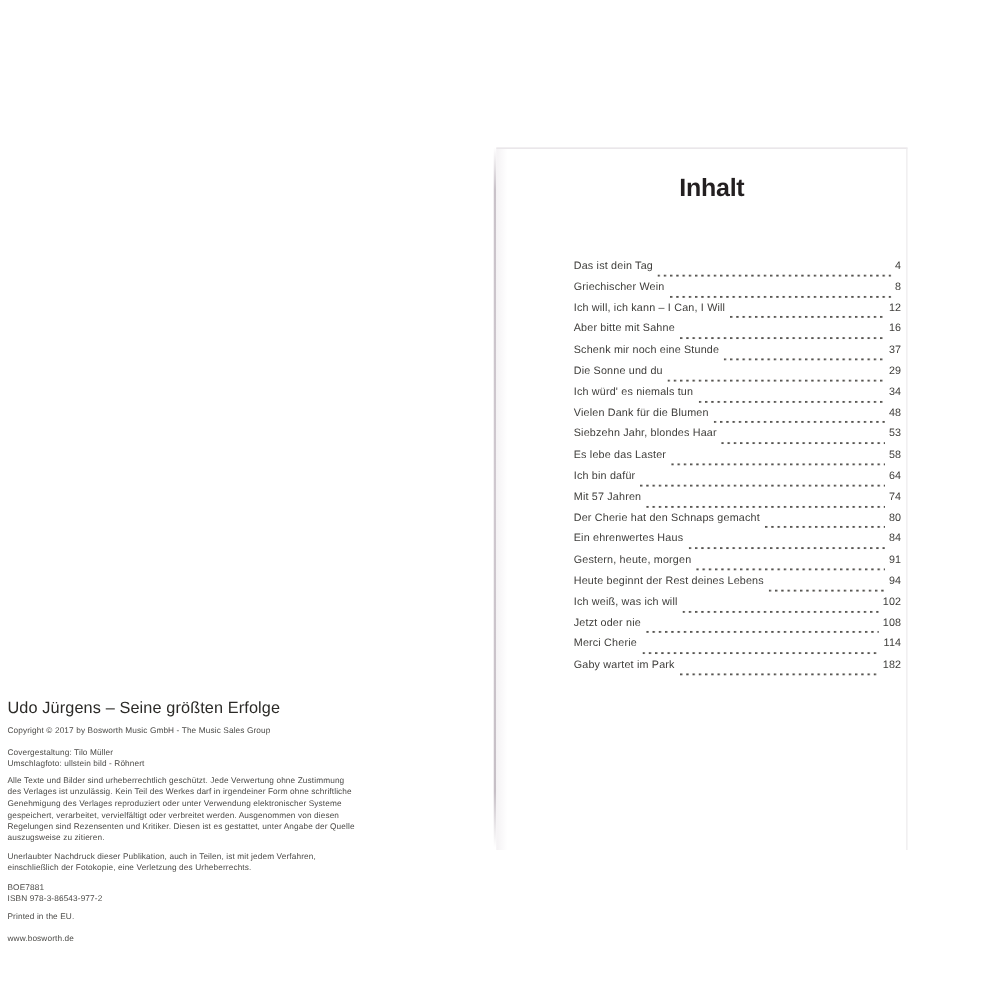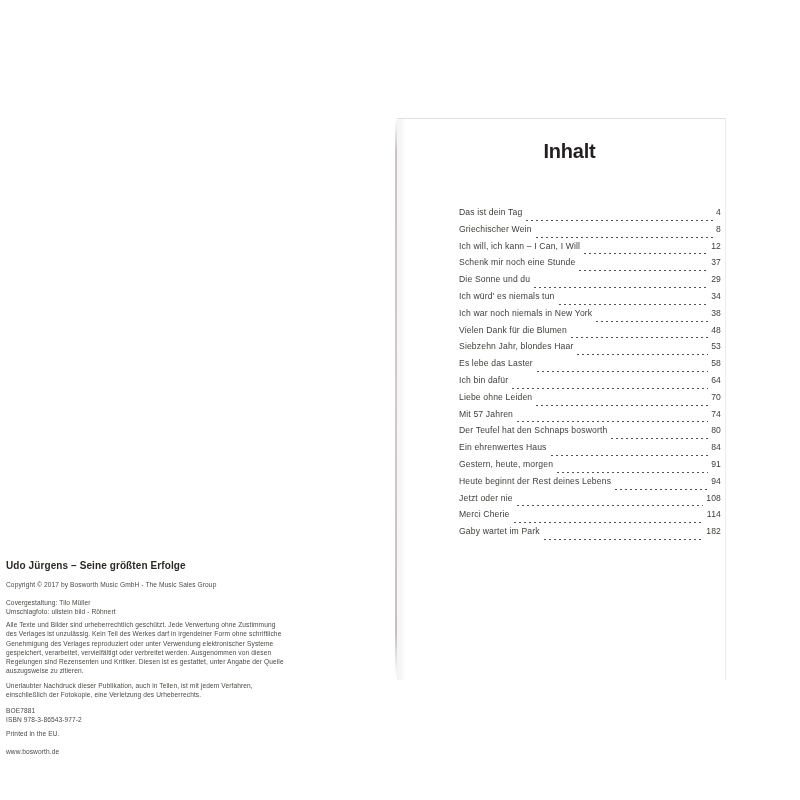--- a/index.html
+++ b/index.html
@@ -8,21 +8,21 @@
     font-family:"Liberation Sans","DejaVu Sans",sans-serif;
   }
   
   .left-page{
     position:absolute;left:0;top:100px;width:395px;height:600px;background:#ffffff;
   }
   .imprint{
     position:absolute;left:6px;top:461px;width:320px;
     font-size:6.6px;line-height:9.1px;color:#4b4a47;letter-spacing:.1px;
   }
-  .imprint-title{font-weight:bold;font-size:10px;color:#2b2a27;margin:0 0 10px 0;}
+  .imprint-title{font-weight:normal;font-size:13px;color:#2b2a27;margin:0 0 10px 0;}
   .imprint-copyright{margin:0 0 9px 0;}
   .imprint-group{margin:0;}
   .gap-s{margin-top:4px;}
   .gap-m{margin-top:6px;}
   .gap-l{margin-top:7px;}
   .imprint-printed{margin-top:5px;}
   .imprint-website{margin-top:9px;}
   
   .spine{
     position:absolute;left:395px;top:118px;width:2px;height:560px;
@@ -104,88 +104,88 @@
           <span class="toc-title">Griechischer Wein</span>
           <span class="toc-leader"></span>
           <span class="toc-page">8</span>
         </div>
         <div class="toc-row">
           <span class="toc-title">Ich will, ich kann – I Can, I Will</span>
           <span class="toc-leader"></span>
           <span class="toc-page">12</span>
         </div>
         <div class="toc-row">
+          <span class="toc-title">Aber bitte mit Sahne</span>
+          <span class="toc-leader"></span>
+          <span class="toc-page">16</span>
+        </div>
+        <div class="toc-row">
           <span class="toc-title">Schenk mir noch eine Stunde</span>
           <span class="toc-leader"></span>
           <span class="toc-page">37</span>
         </div>
         <div class="toc-row">
           <span class="toc-title">Die Sonne und du</span>
           <span class="toc-leader"></span>
           <span class="toc-page">29</span>
         </div>
         <div class="toc-row">
           <span class="toc-title">Ich würd' es niemals tun</span>
           <span class="toc-leader"></span>
           <span class="toc-page">34</span>
         </div>
         <div class="toc-row">
-          <span class="toc-title">Ich war noch niemals in New York</span>
-          <span class="toc-leader"></span>
-          <span class="toc-page">38</span>
-        </div>
-        <div class="toc-row">
           <span class="toc-title">Vielen Dank für die Blumen</span>
           <span class="toc-leader"></span>
           <span class="toc-page">48</span>
         </div>
         <div class="toc-row">
           <span class="toc-title">Siebzehn Jahr, blondes Haar</span>
           <span class="toc-leader"></span>
           <span class="toc-page">53</span>
         </div>
         <div class="toc-row">
           <span class="toc-title">Es lebe das Laster</span>
           <span class="toc-leader"></span>
           <span class="toc-page">58</span>
         </div>
         <div class="toc-row">
           <span class="toc-title">Ich bin dafür</span>
           <span class="toc-leader"></span>
           <span class="toc-page">64</span>
         </div>
         <div class="toc-row">
-          <span class="toc-title">Liebe ohne Leiden</span>
-          <span class="toc-leader"></span>
-          <span class="toc-page">70</span>
-        </div>
-        <div class="toc-row">
           <span class="toc-title">Mit 57 Jahren</span>
           <span class="toc-leader"></span>
           <span class="toc-page">74</span>
         </div>
         <div class="toc-row">
-          <span class="toc-title">Der Teufel hat den Schnaps bosworth</span>
+          <span class="toc-title">Der Cherie hat den Schnaps gemacht</span>
           <span class="toc-leader"></span>
           <span class="toc-page">80</span>
         </div>
         <div class="toc-row">
           <span class="toc-title">Ein ehrenwertes Haus</span>
           <span class="toc-leader"></span>
           <span class="toc-page">84</span>
         </div>
         <div class="toc-row">
           <span class="toc-title">Gestern, heute, morgen</span>
           <span class="toc-leader"></span>
           <span class="toc-page">91</span>
         </div>
         <div class="toc-row">
           <span class="toc-title">Heute beginnt der Rest deines Lebens</span>
           <span class="toc-leader"></span>
           <span class="toc-page">94</span>
+        </div>
+        <div class="toc-row">
+          <span class="toc-title">Ich weiß, was ich will</span>
+          <span class="toc-leader"></span>
+          <span class="toc-page">102</span>
         </div>
         <div class="toc-row">
           <span class="toc-title">Jetzt oder nie</span>
           <span class="toc-leader"></span>
           <span class="toc-page">108</span>
         </div>
         <div class="toc-row">
           <span class="toc-title">Merci Cherie</span>
           <span class="toc-leader"></span>
           <span class="toc-page">114</span>

